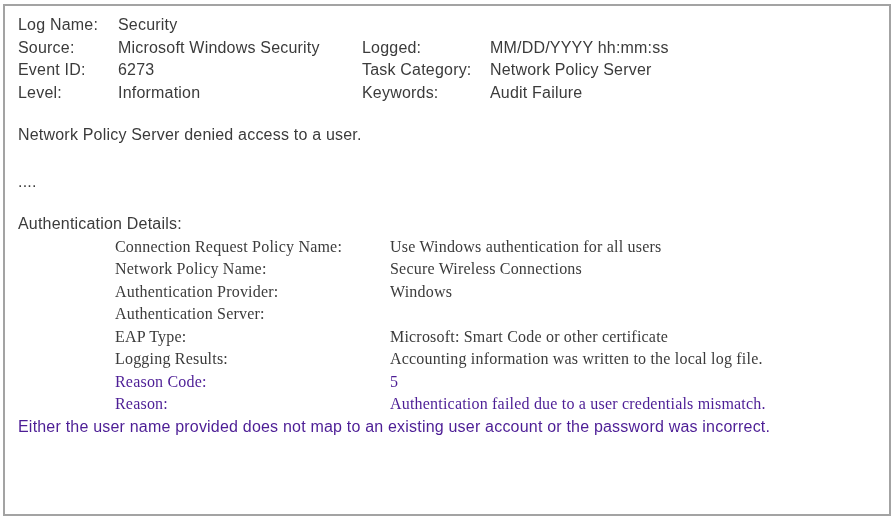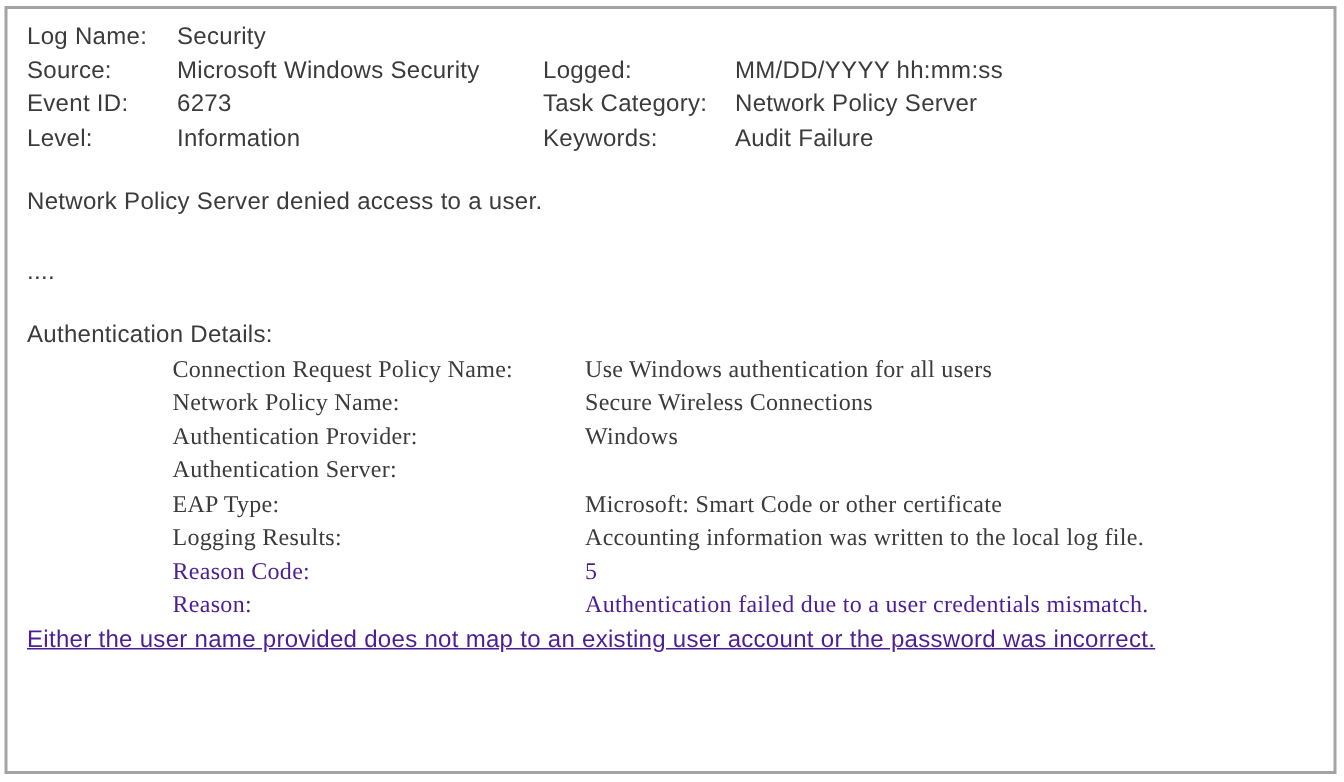--- a/index.html
+++ b/index.html
@@ -53,21 +53,20 @@
     font-family: Liberation Serif, serif;
   }
   .drow span {
     white-space: nowrap;
   }
   .red {
     color: #4c1d95;
   }
   .footer-line {
     margin: 0;
-    text-decoration: underline;
   }
 </style>
 </head>
 <body>
 
 <div class="canvas">
   <div class="frame">
 
     <div class="header">
       <div class="hrow">

